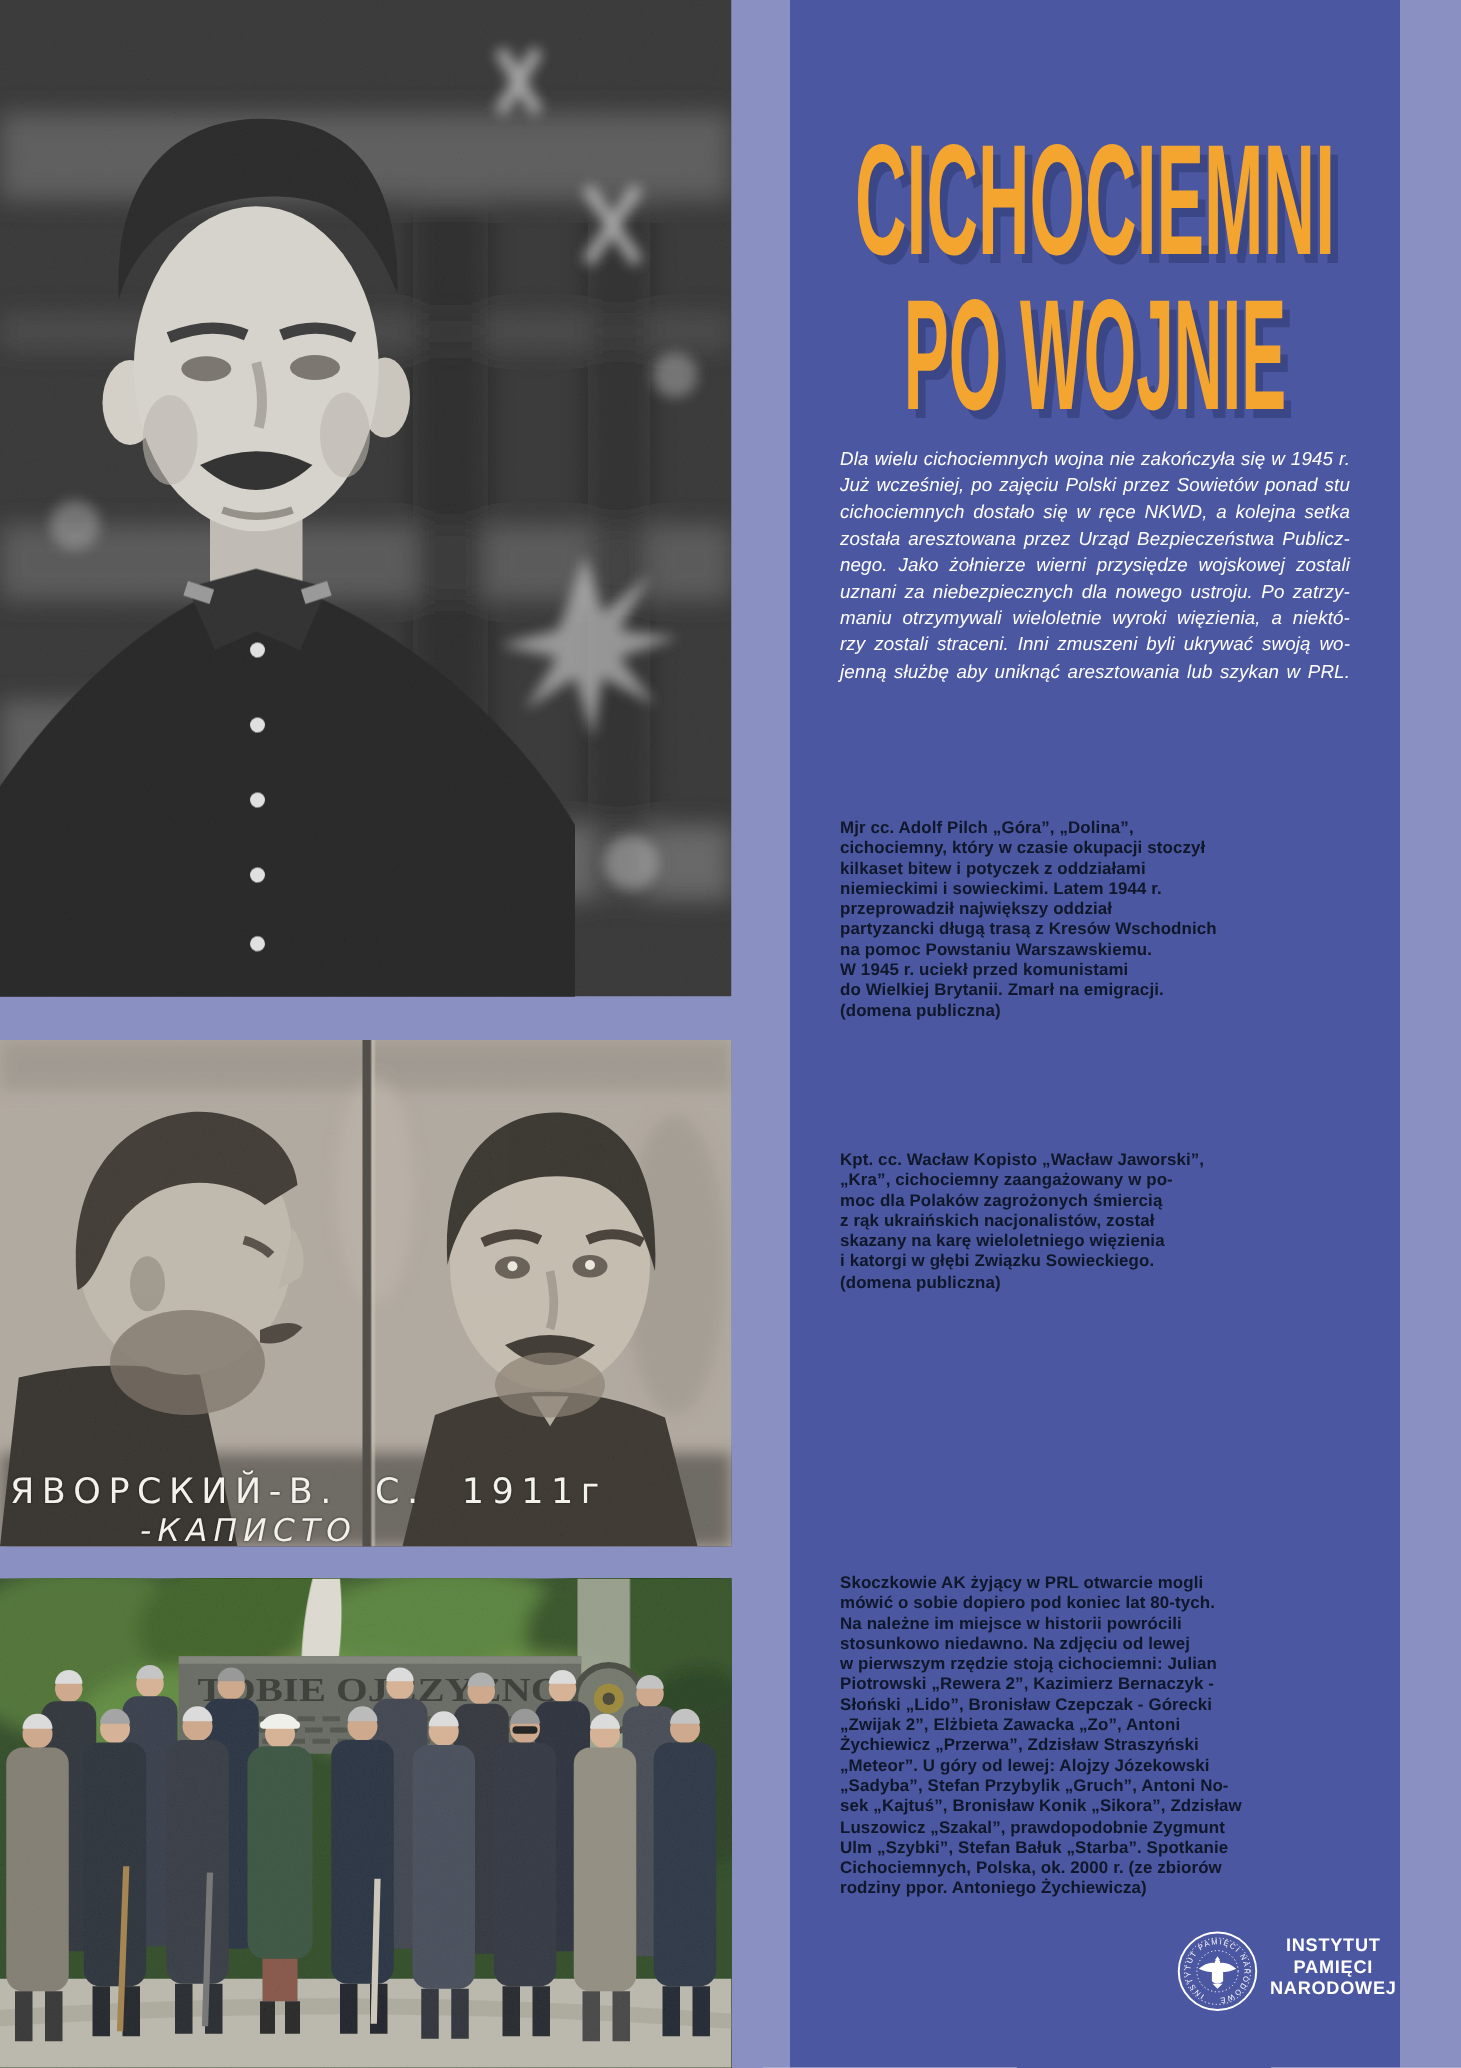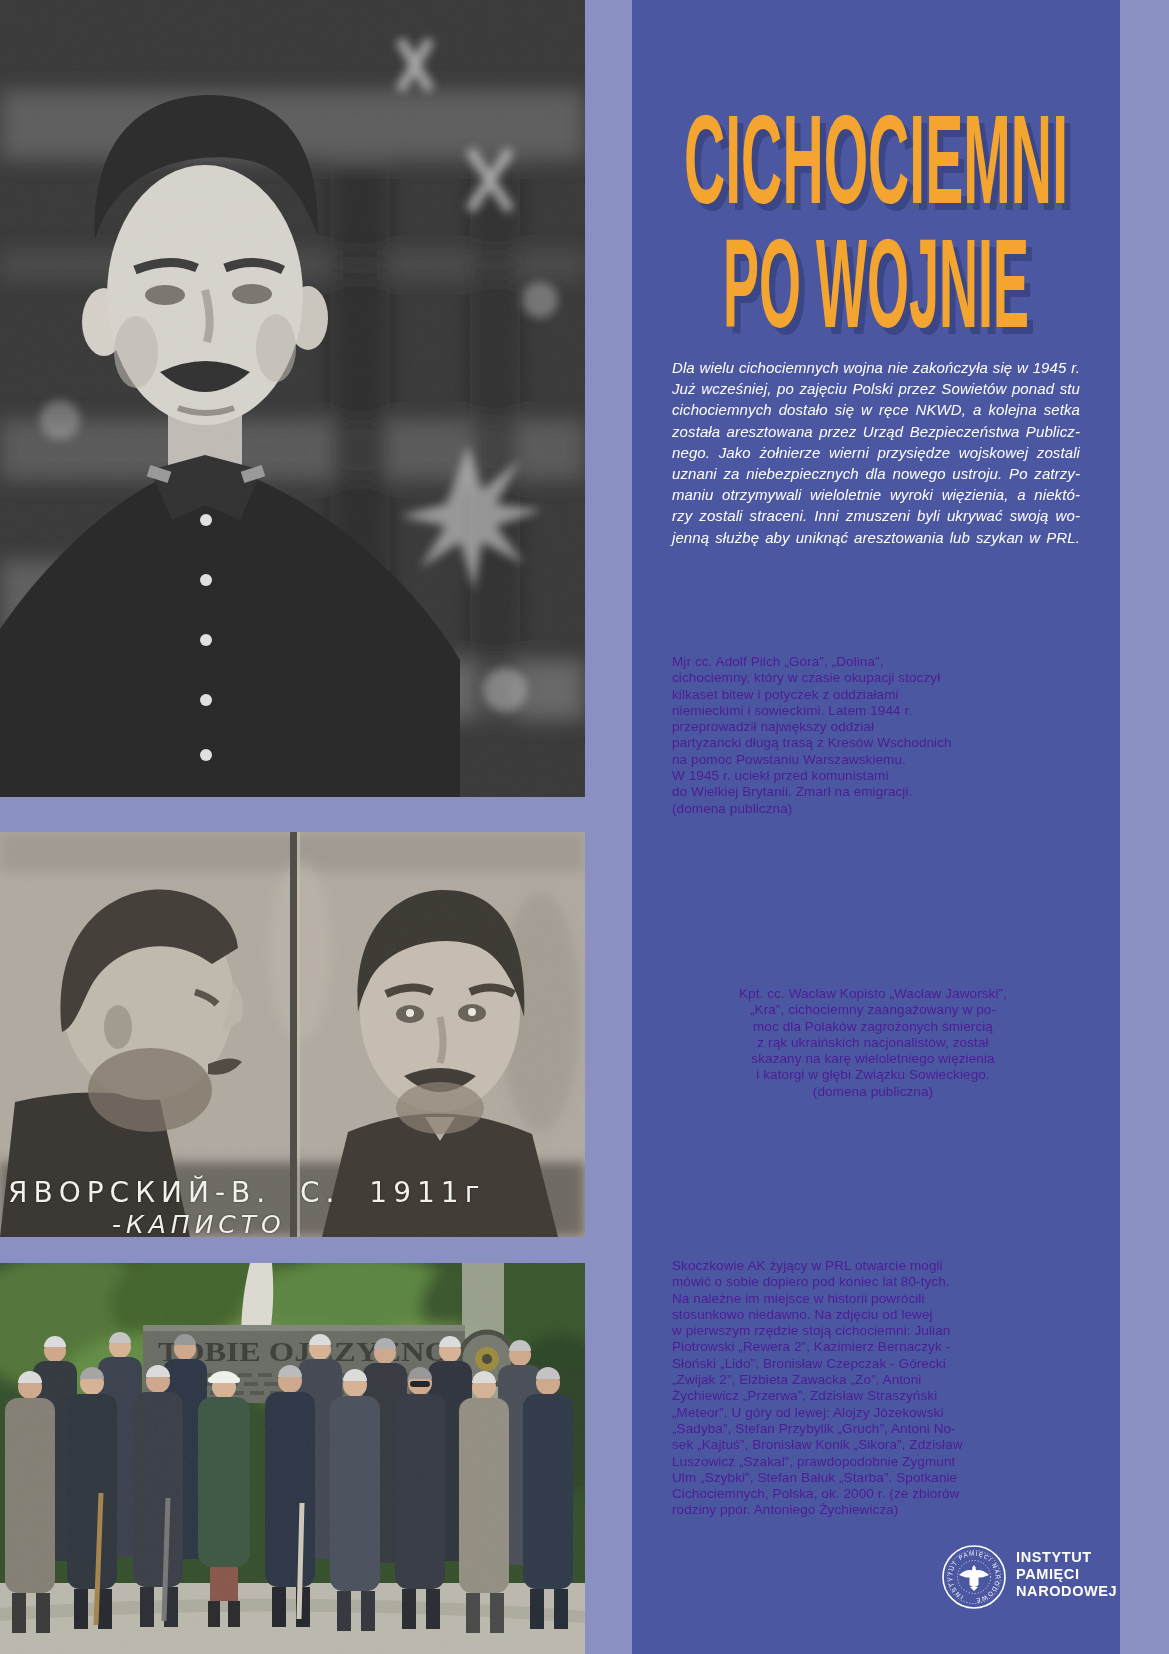--- a/index.html
+++ b/index.html
@@ -16,37 +16,38 @@
   .title-svg{position:absolute;left:632px;top:88px;width:488px;height:250px;}
   .intro{
     position:absolute;left:672px;top:357px;width:408px;
     color:#ffffff;font-size:15px;line-height:21.2px;
     text-align:justify;text-align-last:justify;white-space:pre-line;
     letter-spacing:0.1px;
     font-style:italic;
   }
   .caption{
     position:absolute;left:672px;width:402px;
-    color:#4c1d95;font-weight:normal;font-size:13.5px;line-height:16.3px;
+    color:#0f172a;font-weight:bold;font-size:13.5px;line-height:16.3px;
     white-space:pre-line;letter-spacing:0.1px;
   }
   #caption-pilch{top:654px;}
-  #caption-kopisto{top:986px;text-align:center;}
+  #caption-kopisto{top:920px;}
   #caption-group{top:1258px;}
   .mug-caption{
     position:absolute;color:#f3f1ec;font-family:"DejaVu Sans",sans-serif;
     white-space:nowrap;text-shadow:0 0 2px rgba(0,0,0,.6);
   }
   #mug-line1{left:8px;top:1176px;font-size:28px;letter-spacing:6px;word-spacing:14px;}
   #mug-line2{left:112px;top:1210px;font-size:25px;letter-spacing:5px;font-style:italic;}
   .ipn-seal{position:absolute;left:941px;top:1544px;width:66px;height:66px;}
   .ipn-wordmark{
     position:absolute;left:1016px;top:1549px;color:#ffffff;
     font-size:14.5px;font-weight:bold;line-height:17px;letter-spacing:0.6px;
     white-space:pre-line;
+    text-align:center;
   }
 </style>
 </head>
 <body>
 
 <div id="poster">
 
   <div class="panel"></div>
 
   <div class="photo" id="photo-portrait">

